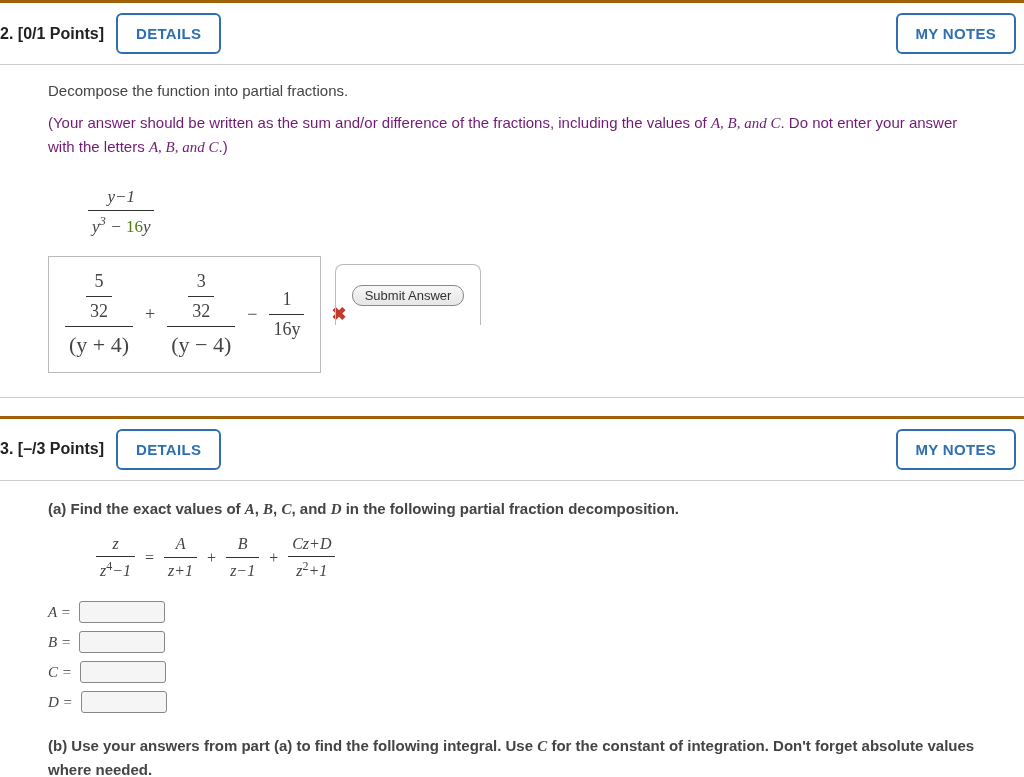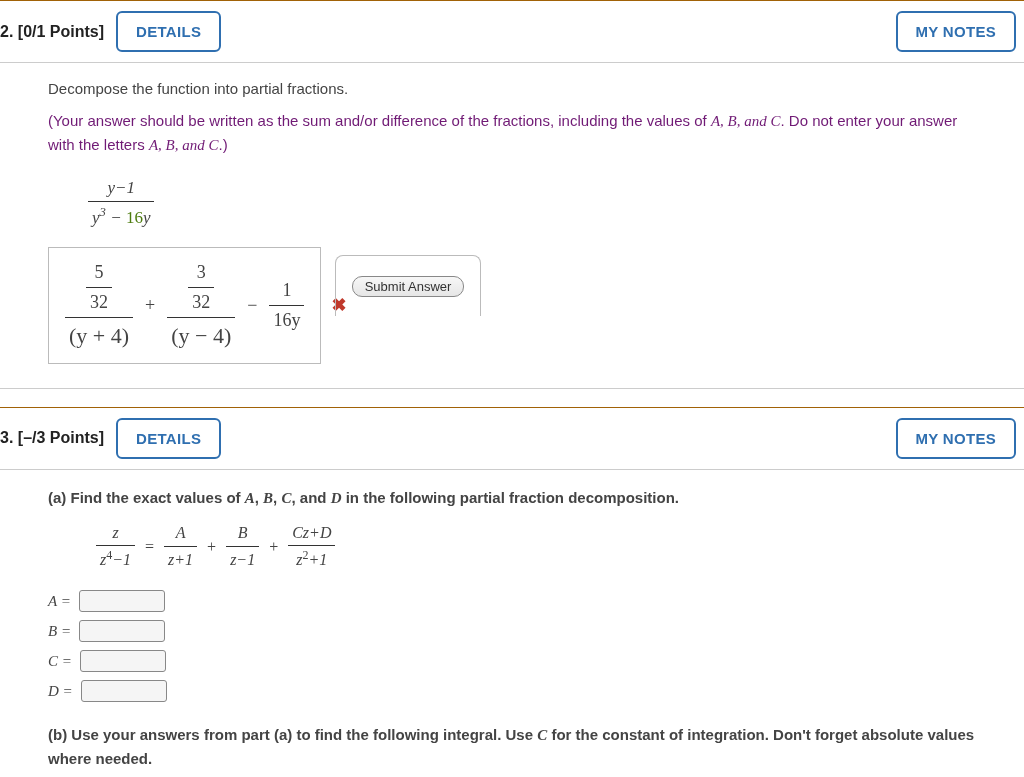--- a/index.html
+++ b/index.html
@@ -4,21 +4,21 @@
 <style>
   * { box-sizing: border-box; }
   body {
     margin: 0;
     font-family: -apple-system, BlinkMacSystemFont, "Segoe UI", Arial, sans-serif;
     font-size: 15px;
     color: #333;
     background: #fff;
   }
   .question-block {
-    border-top: 1px solid #a16207;
+    border-top: 3px solid #a16207;
     border-bottom: 1px solid #ccc;
   }
   .question-header {
     display: flex;
     align-items: center;
     padding: 10px 8px 10px 0;
     gap: 12px;
     border-bottom: 1px solid #ccc;
   }
   .question-label {
@@ -49,21 +49,21 @@
   }
   .frac {
     display: inline-block;
     text-align: center;
     vertical-align: middle;
     font-family: "Times New Roman", serif;
   }
   .frac .num { display:block; border-bottom: 1.2px solid #333; padding: 0 4px; }
   .frac .den { display:block; padding: 0 4px; }
   .expr-block {
-    margin: 17px 0 10px 40px;
+    margin: 24px 0 10px 40px;
     font-family: "Times New Roman", serif;
     font-size: 17px;
     font-style: italic;
   }
   .red { color: #4d7c0f; font-style: normal;}
   .answer-box {
     display: inline-flex;
     align-items: center;
     gap: 10px;
     margin: 6px 0 24px 0;

